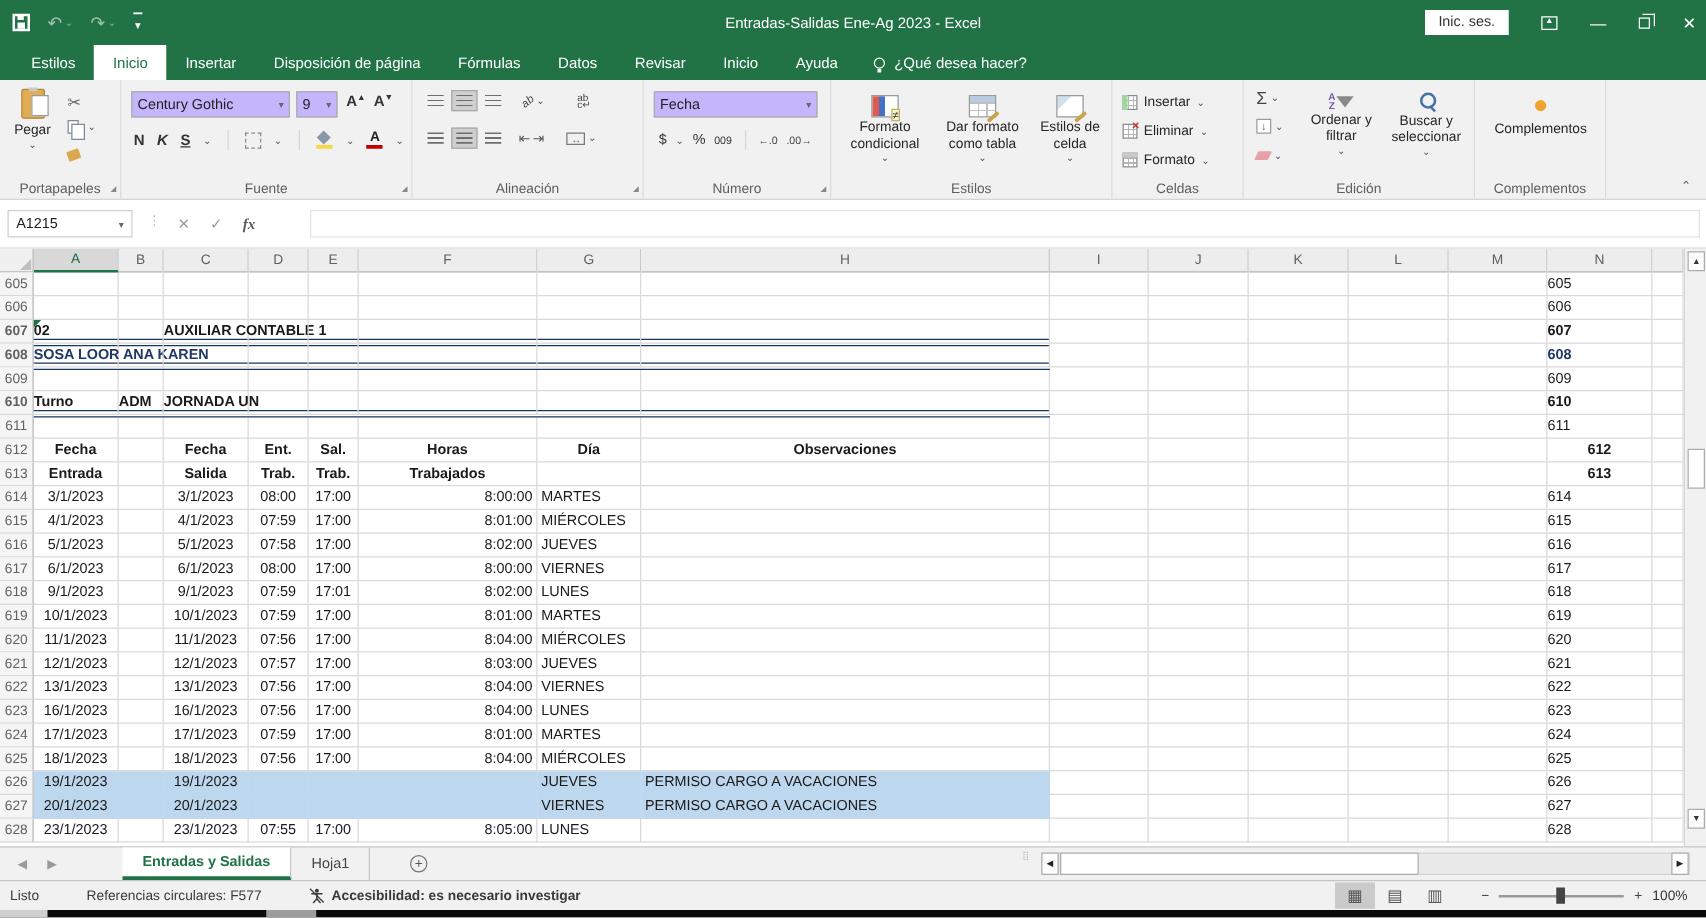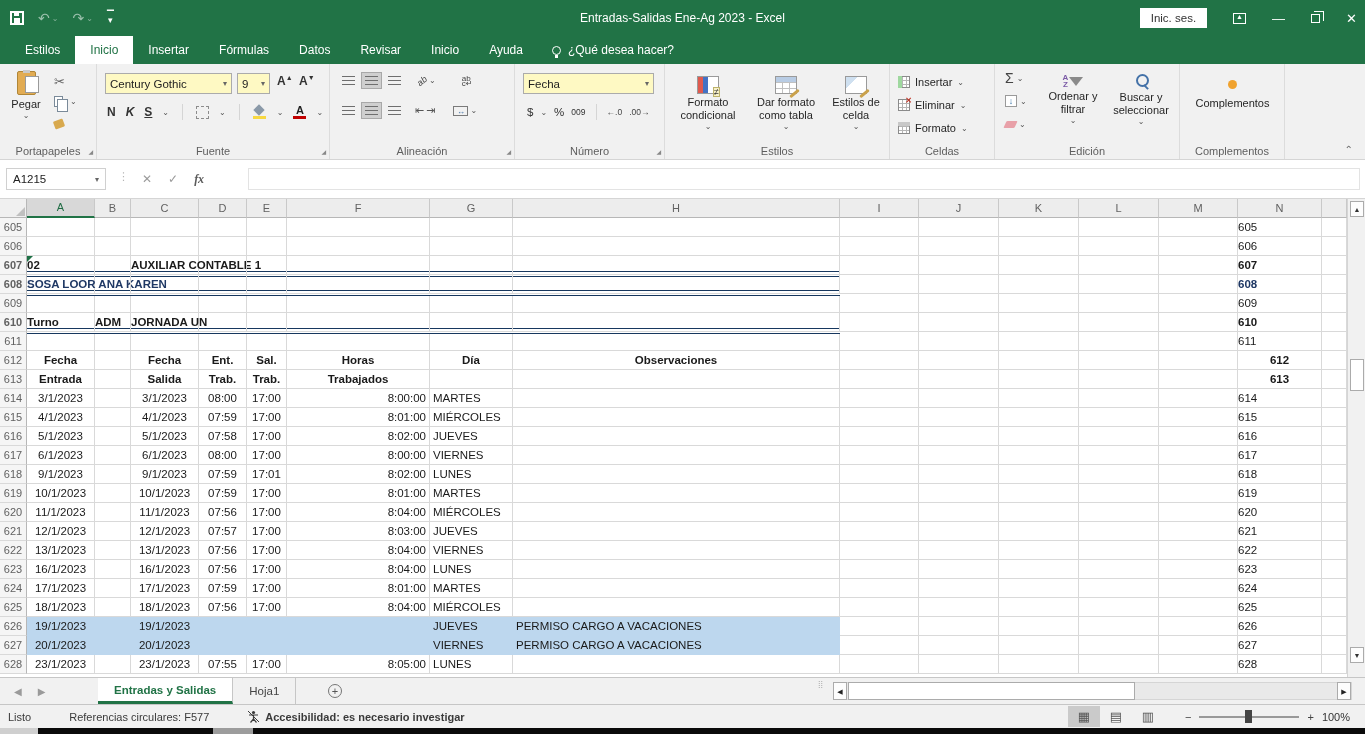--- a/index.html
+++ b/index.html
@@ -50,21 +50,21 @@
   .clipboard-ic { position:relative; width:19px; height:24px; background:#e2ac53; border:1px solid #b08637; border-radius:2px; margin-bottom:3px; }
   .clipboard-ic::before { content:''; position:absolute; left:5px; top:-2px; width:7px; height:3px; background:#c9c9c9; }
   .clipboard-ic::after { content:''; position:absolute; right:-4px; top:4px; width:12px; height:15px; background:#fff; border:1px solid #9a9a9a; }
   .scissors { font-size:13px; color:#666; }
   .copy-ic { position:relative; width:9px; height:11px; border:1px solid #7a8a99; background:#fff; margin-right:4px; }
   .copy-ic::after { content:''; position:absolute; left:2px; top:2px; width:9px; height:11px; border:1px solid #7a8a99; background:#fff; }
   .painter-ic { width:10px; height:8px; background:#d8a94e; transform:rotate(-20deg); border-radius:1px; }
 
   
   .g-font { left:97px; width:233px; }
-  .combo { position:absolute; height:21px; background:#fef9c3; border:1px solid #ababab; font-size:11.5px; color:#222; display:flex; align-items:center; padding:0 4px; justify-content:space-between; }
+  .combo { position:absolute; height:21px; background:#c4b5fd; border:1px solid #ababab; font-size:11.5px; color:#222; display:flex; align-items:center; padding:0 4px; justify-content:space-between; }
   .combo .dd { font-size:8px; color:#666; margin-left:4px; }
   .fbtn { font-size:12px; color:#333; display:inline-flex; align-items:center; }
   .bold-b { font-weight:bold; }
   .ital-b { font-style:italic; font-weight:bold; }
   .und-b { text-decoration:underline; font-weight:bold; }
   .grow-a { font-size:12px; font-weight:bold; color:#333; }
   .grow-a sup { font-size:7px; }
   .border-ic { width:13px; height:13px; border:1px dashed #8c8c8c; }
   .bucket-ic { position:relative; width:14px; height:13px; }
   .bucket-ic::before { content:''; position:absolute; left:2px; top:0; width:8px; height:8px; background:#8a99a8; transform:rotate(45deg); }
@@ -212,20 +212,21 @@
       <span class="restore"></span>
       <span class="winbtn">✕</span>
     </div>
   </div>
 
   <div class="menubar">
     <div class="mtabs">
       <span class="mtab">Estilos</span>
       <span class="mtab active">Inicio</span>
       <span class="mtab">Insertar</span>
+      <span class="mtab">Disposición de página</span>
       <span class="mtab">Fórmulas</span>
       <span class="mtab">Datos</span>
       <span class="mtab">Revisar</span>
       <span class="mtab">Inicio</span>
       <span class="mtab">Ayuda</span>
       <span class="tellme">
         <span class="bulb"></span>
         <span>¿Qué desea hacer?</span>
       </span>
     </div>

